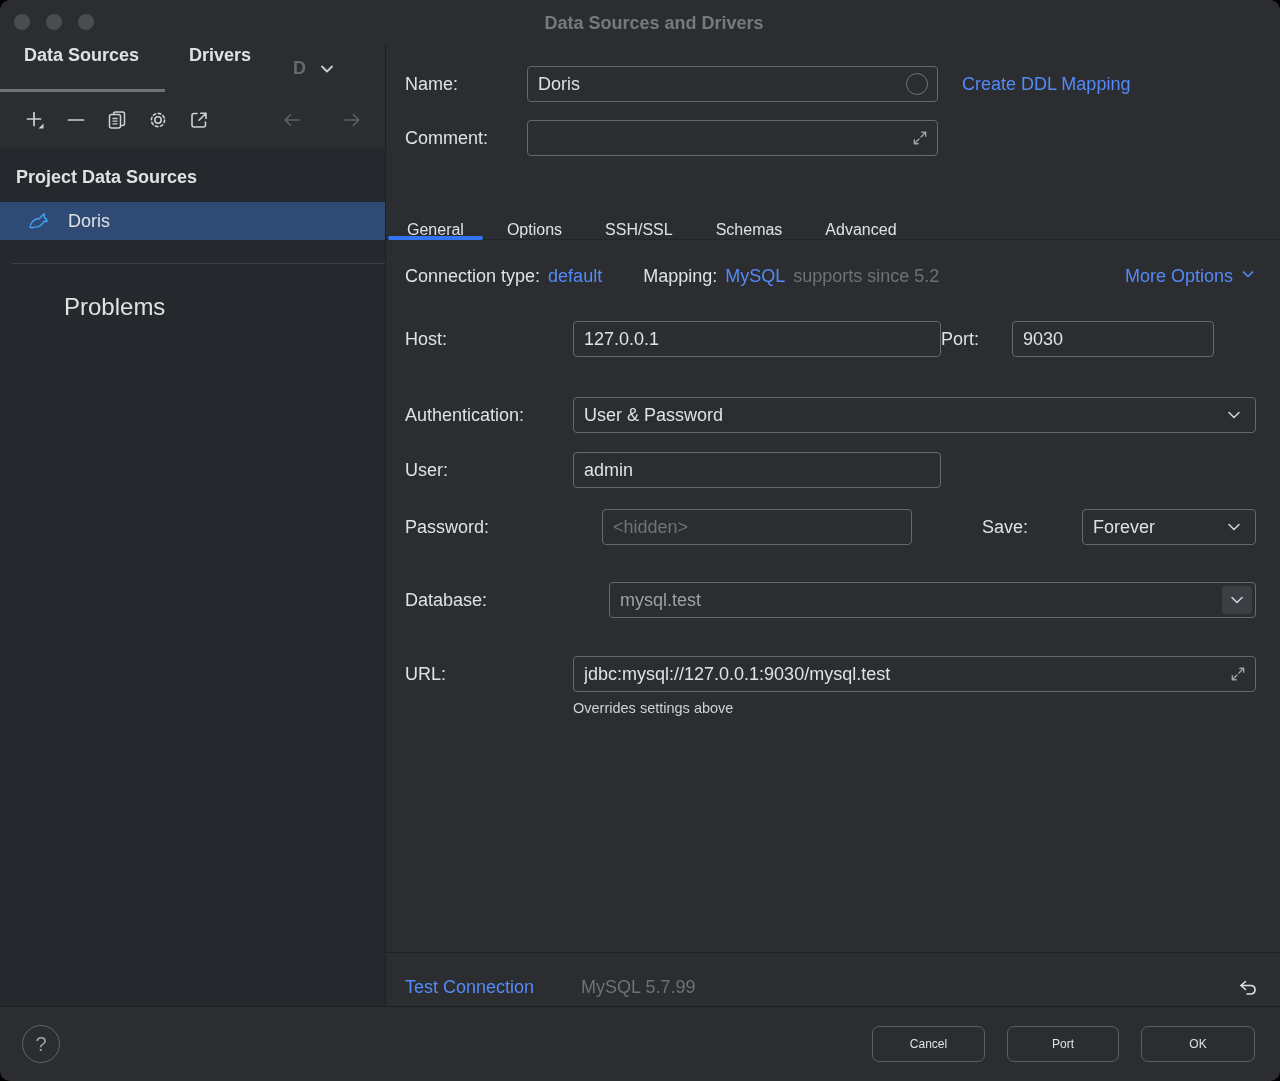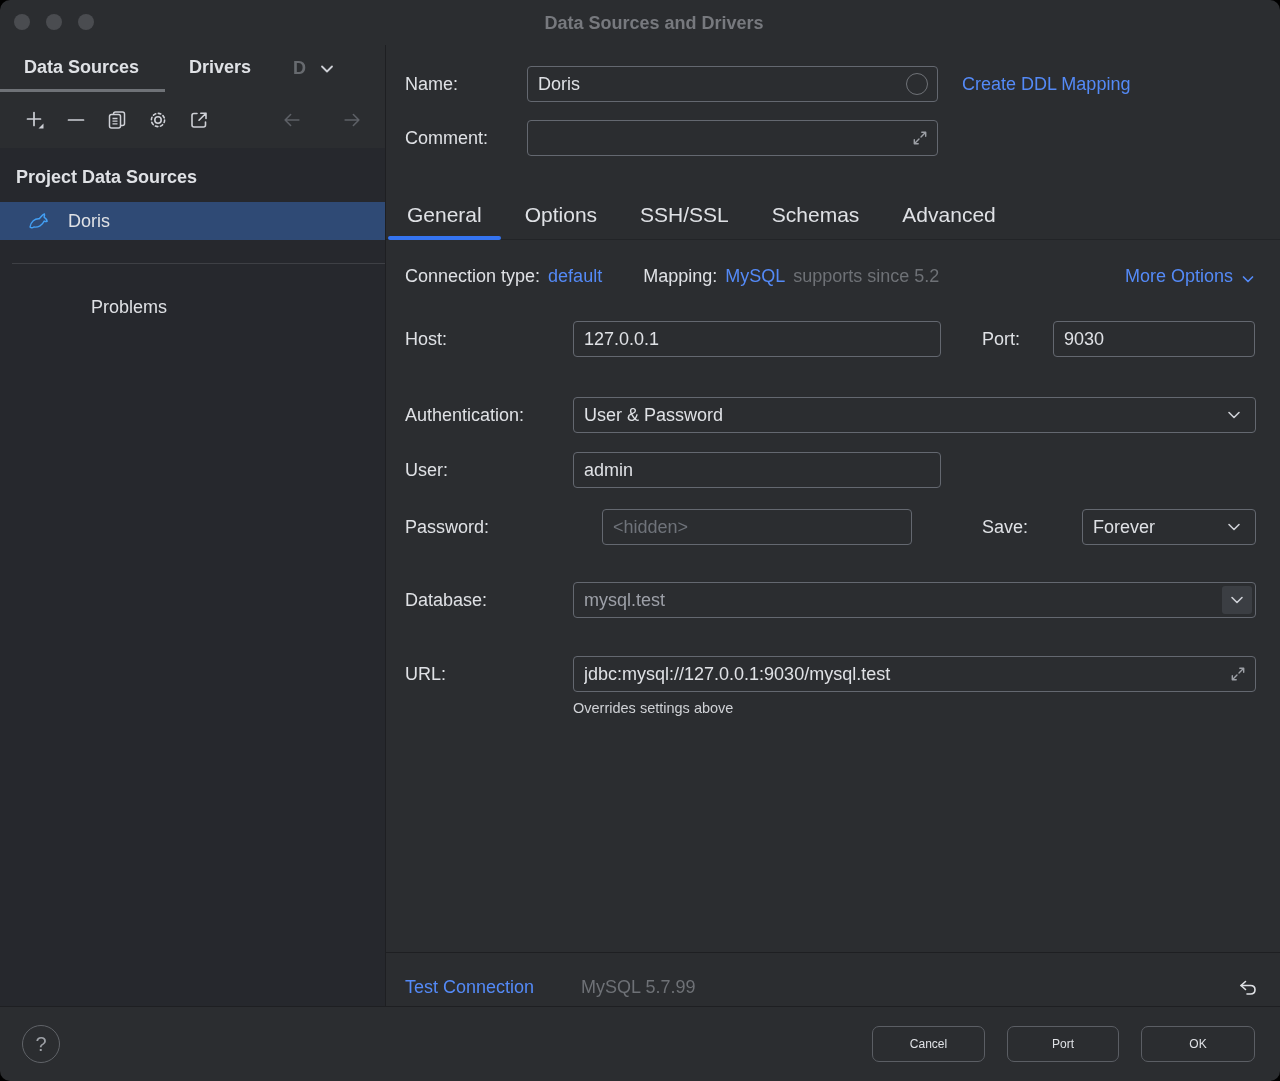--- a/index.html
+++ b/index.html
@@ -13,35 +13,35 @@
   .traffic{ position:absolute; left:14px; top:14px; display:flex; gap:16px; }
   .traffic .dot{ width:16px; height:16px; border-radius:50%; background:#4a4c50; }
   .win-title{ text-align:center; line-height:47px; font-size:18px; font-weight:bold; color:#77797e; }
 
   
   .body{ flex:1; display:flex; min-height:0; }
 
   
   .sidebar{ width:386px; flex:none; display:flex; flex-direction:column; border-right:1px solid #1e1f22; }
   .side-tabs{ height:47px; flex:none; display:flex; align-items:stretch; }
-  .side-tab{ display:flex; align-items:center; padding:0 26px 0 24px; font-size:18px; font-weight:bold; border-bottom:3px solid transparent; }
+  .side-tab{ display:flex; padding:0 26px 0 24px; font-size:18px; font-weight:bold; border-bottom:3px solid transparent; }
   .side-tab.active{ border-bottom-color:#6f7277; }
   .tab-overflow{ display:flex; align-items:center; margin-left:16px; gap:12px; }
   .fade-d{ font-size:18px; font-weight:bold; color:#7c7f84; opacity:.75; }
   .side-toolbar{ height:56px; flex:none; display:flex; align-items:center; padding:0 22px 0 24px; color:#ced0d6; }
   .tool{ display:flex; align-items:center; justify-content:center; width:22px; height:22px; }
   .tool + .tool{ margin-left:19px; }
   .tool.nav{ color:#5d6066; }
   .nav-group{ margin-left:auto; display:flex; gap:19px; }
   .side-list{ flex:1; background:#26282d; padding-top:14px; min-height:0; }
   .list-header{ font-size:18px; font-weight:bold; padding:0 16px; height:30px; line-height:30px; }
   .list-item{ height:38px; margin-top:10px; display:flex; align-items:center; padding-left:27px; gap:15px; font-size:18px; }
   .list-item.selected{ background:#2f4a75; }
   .list-divider{ height:1px; background:#3e4045; margin:23px 0 0 12px; }
-  .problems{ margin-top:28px; padding-left:80px; font-size:18px; height:30px; line-height:30px;margin-left:11px; }
+  .problems{ margin-top:28px; padding-left:64px; font-size:24px; height:30px; line-height:30px; }
 
   
   .main{ flex:1; display:flex; flex-direction:column; min-width:0; }
   .form-head{ flex:none; padding:21px 24px 0 19px; }
   .row{ display:flex; align-items:center; }
   .lbl{ font-size:18px; color:#dfe1e5; }
   .lbl.head-col{ width:122px; flex:none; }
   .lbl.form-col{ width:168px; flex:none; }
   .fieldwrap{ position:relative; display:flex; align-items:center; }
   input.txt{ width:100%; height:36px; background:transparent; border:1px solid #646870; border-radius:4px;
@@ -53,41 +53,41 @@
   .w-short{ width:202px; }
   .w-full{ width:683px;justify-content:center; }
   .circle-icon{ position:absolute; right:10px; width:22px; height:22px; border:1.5px solid #6f7277; border-radius:50%; }
   .inline-icon-r{ position:absolute; right:9px; color:#9da0a6; display:flex; }
   .link{ color:#548af7; font-size:18px; cursor:default; }
   .ddl-link{ margin-left:24px; }
   .comment-row{ margin-top:18px; }
 
   .main-tabs{ flex:none; height:50px; margin-top:34px; display:flex; align-items:stretch; padding-left:2px;
               border-bottom:1px solid #222427; }
-  .main-tab{ position:relative; display:flex; align-items:center; padding:0 19px; margin-right:5px; font-size:21px; }
+  .main-tab{ position:relative; display:flex; align-items:flex-end; padding:0 19px; margin-right:5px; font-size:16px; }
   .main-tab.active::after{ content:""; position:absolute; left:0; right:0; bottom:-1px; height:4px;
                            background:#3574f0; border-radius:2px; }
 
   .form-body{ flex:1; padding:0 24px 0 19px; min-height:0; overflow:hidden; }
   .conn-row{ margin-top:26px; font-size:18px; display:flex; align-items:center; }
   .muted{ color:#6e7176; }
   .sp8{ width:8px; flex:none; } .sp41{ width:41px; flex:none; }
   .flex-sp{ flex:1; }
   .chev{ display:flex; }
-  .more-opts{ display:flex; align-items:flex-end; gap:7px; }
+  .more-opts{ display:flex; align-items:flex-start; gap:7px; }
 
   .field-row{ display:flex; align-items:center; }
   .mt34{ margin-top:34px; } .mt40{ margin-top:40px; } .mt19{ margin-top:19px; }
   .mt21{ margin-top:21px;gap:29px; } .mt37{ margin-top:37px; } .mt38{ margin-top:38px; }
   .mini-lbl{ font-size:18px; flex:none; }
   .select{ height:36px; border:1px solid #646870; border-radius:4px; display:flex; align-items:center;
            padding:0 12px 0 10px; font-size:18px; color:#dfe1e5; }
   .select .chev{ margin-left:auto; color:#ced0d6; }
   .combo{ position:relative; }
-  .combo input.txt{ padding-right:60px; }
+  .combo input.txt{ padding-right:60px;margin-left:36px; }
   .combo-btn{ position:absolute; right:4px; top:4px; width:30px; height:28px; background:#3b3e43; border-radius:3px;
               display:flex; align-items:center; justify-content:center; color:#ced0d6; }
   .url-input{ padding-right:40px; }
   .url-note{ margin:8px 0 0 168px; font-size:14.5px; color:#cfd1d5; }
 
   .test-row{ flex:none; height:54px; border-top:1px solid #1e1f22; display:flex; align-items:center;
              padding:16px 21px 0 19px; font-size:18px; }
   .driver-version{ margin-left:47px; font-size:18px; color:#6e7176; }
   .undo{ margin-left:auto; color:#dfe1e5; display:flex; }
 
@@ -259,21 +259,21 @@
                 </svg>
             </span>
           </span>
         </div>
 
         <div class="field-row mt34">
           <span class="lbl form-col">Host:</span>
           <span class="fieldwrap w-host">
               <input class="txt" type="text" value="127.0.0.1" style="">
             </span>
-          <span class="mini-lbl" style="margin-left:41px; width:44px;">Port:</span>
+          <span class="mini-lbl" style="width:44px;">Port:</span>
           <span class="fieldwrap w-short" style="margin-left:27px;">
               <input class="txt" type="text" value="9030" style="">
             </span>
         </div>
 
         <div class="field-row mt40">
           <span class="lbl form-col">Authentication:</span>
           <span class="select w-full">
             <span>User &amp; Password</span>
             <span class="chev">

